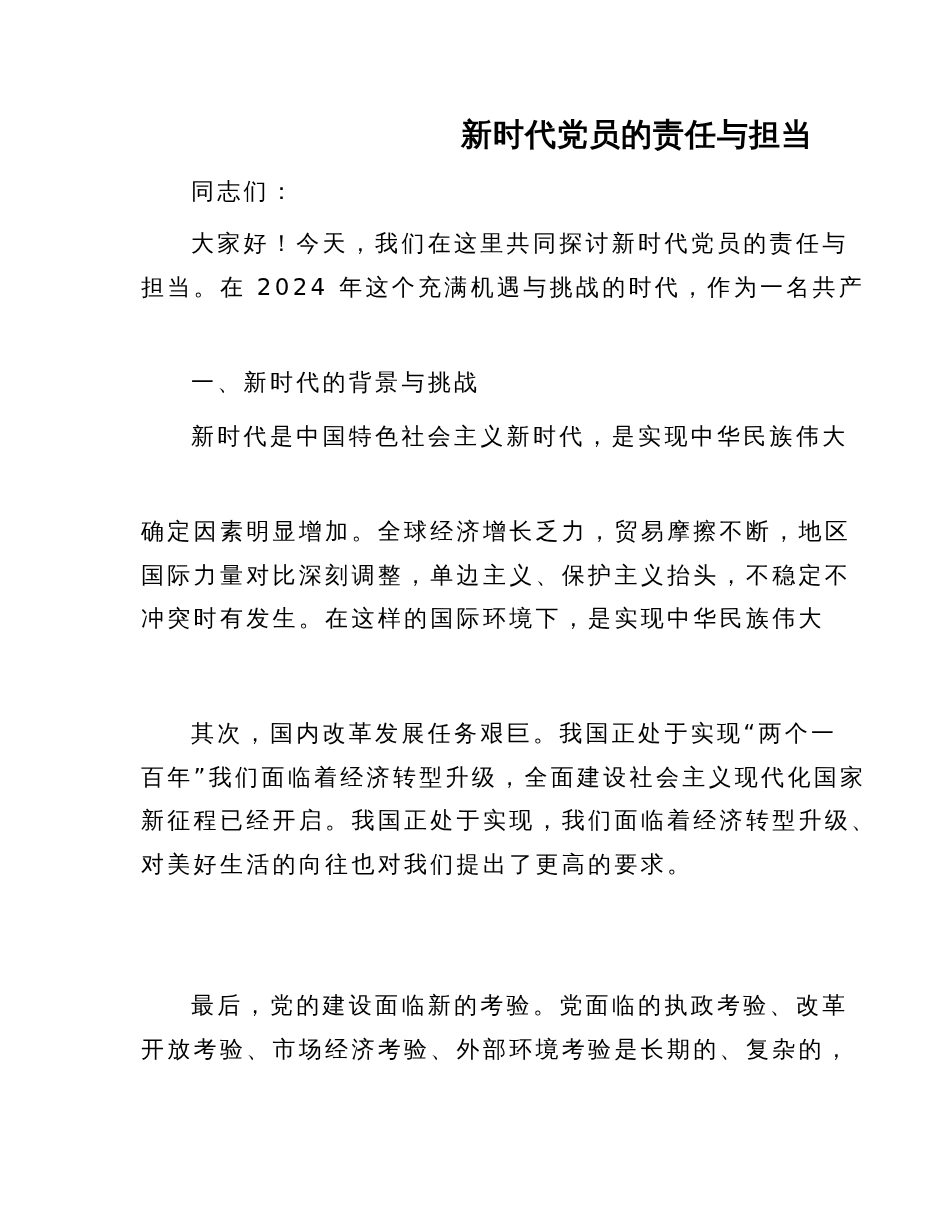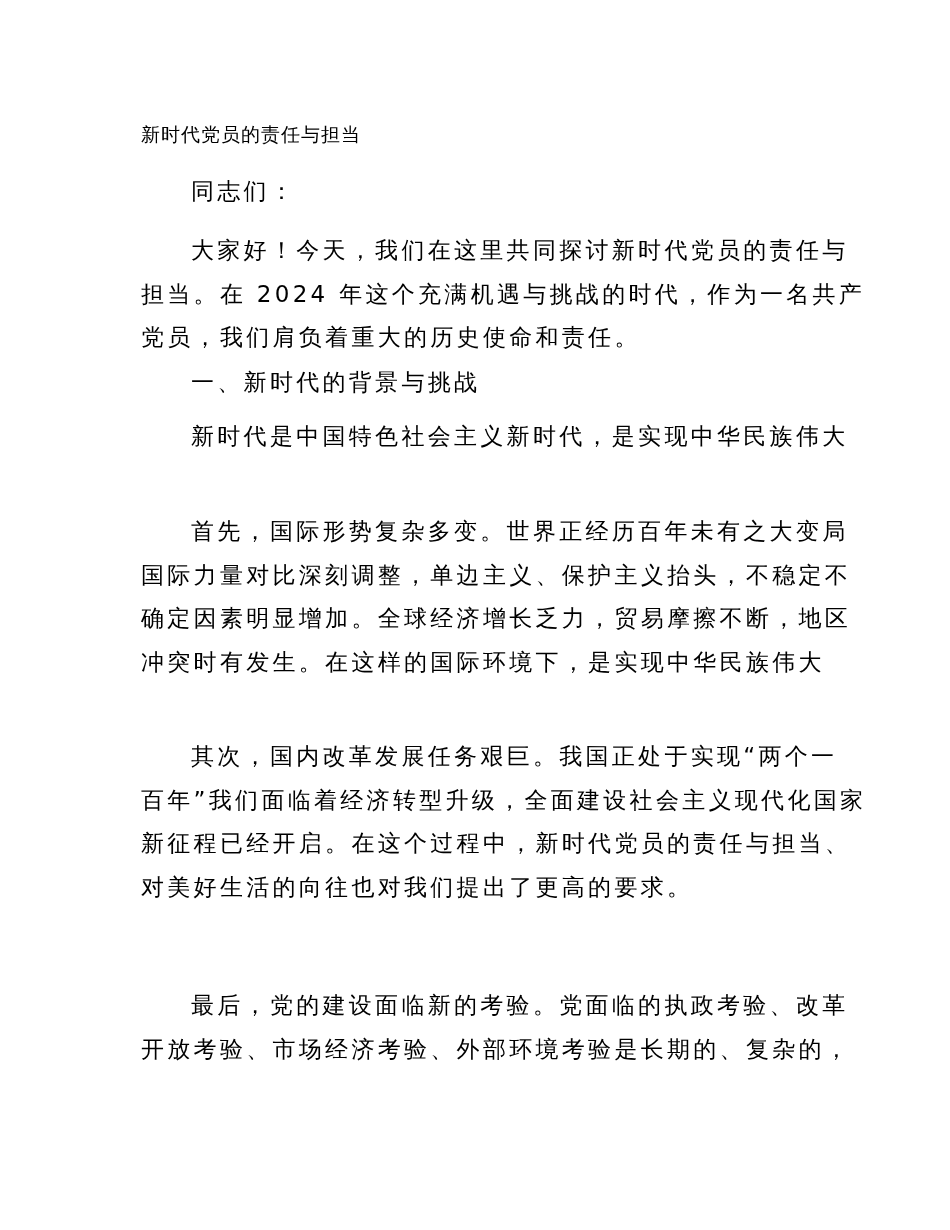--- a/index.html
+++ b/index.html
@@ -1,59 +1,57 @@
 <!DOCTYPE html>
 <html><head>
 <meta charset="utf-8">
 <style>
   html, body { margin: 0; padding: 0; background: #ffffff; }
   body { width: 950px; height: 1230px; position: relative; overflow: hidden;
          font-family: "DejaVu Sans", "Liberation Sans", sans-serif; color: #000000; }
   .page { position: absolute; left: 141px; top: 0; width: 672px; }
-  .title { position: absolute; left: 0; width: 672px; top: 112px; text-align: left;
-           font-size: 19px; line-height: 44px; letter-spacing: 1px; }
+  .title { position: absolute; left: 0; width: 672px; top: 112px; text-align: right;
+           font-size: 31px; line-height: 44px; letter-spacing: 1px; font-weight: bold; }
   .para { position: absolute; left: 0; width: 672px; font-size: 23px; line-height: 43.6px;
           text-indent: 50px; letter-spacing: 3.3px; text-align: justify; word-break: break-all; }
   .l { display: block; white-space: nowrap; height: 43.6px; }
 </style>
 </head>
 <body>
 
 <div class="page">
   <div class="title">新时代党员的责任与担当</div>
 
   <div class="para" style="top:170px;">
     <span class="l" style="text-indent:50px">同志们：</span>
   </div>
 
-  <div class="para" style="top:229px; text-indent:0;">
+  <div class="para" style="top:222px; text-indent:0;">
     <span class="l" style="padding-left:50px">大家好！今天，我们在这里共同探讨新时代党员的责任与</span>
     <span class="l">担当。在 2024 年这个充满机遇与挑战的时代，作为一名共产</span>
-    <span class="l">党员，我们肩负着重大的历史使命和责任。</span>
   </div>
 
   <div class="para" style="top:361px; text-indent:0;">
     <span class="l" style="padding-left:50px">一、新时代的背景与挑战</span>
   </div>
 
   <div class="para" style="top:415px; text-indent:0;font-family:Liberation Serif, serif;">
     <span class="l" style="padding-left:50px">新时代是中国特色社会主义新时代，是实现中华民族伟大</span>
   </div>
 
   <div class="para" style="top:510px; text-indent:0;">
-    <span class="l" style="padding-left:50px">首先，国际形势复杂多变。世界正经历百年未有之大变局</span>
+    <span class="l">确定因素明显增加。全球经济增长乏力，贸易摩擦不断，地区</span>
     <span class="l">国际力量对比深刻调整，单边主义、保护主义抬头，不稳定不</span>
-    <span class="l">确定因素明显增加。全球经济增长乏力，贸易摩擦不断，地区</span>
     <span class="l">冲突时有发生。在这样的国际环境下，是实现中华民族伟大</span>
   </div>
 
-  <div class="para" style="top:735px; text-indent:0;">
+  <div class="para" style="top:712px; text-indent:0;">
     <span class="l" style="padding-left:50px">其次，国内改革发展任务艰巨。我国正处于实现“两个一</span>
     <span class="l">百年”我们面临着经济转型升级，全面建设社会主义现代化国家</span>
-    <span class="l">新征程已经开启。在这个过程中，新时代党员的责任与担当、</span>
+    <span class="l">新征程已经开启。我国正处于实现，我们面临着经济转型升级、</span>
     <span class="l">对美好生活的向往也对我们提出了更高的要求。</span>
   </div>
 
   <div class="para" style="top:984px; text-indent:0;">
     <span class="l" style="padding-left:50px">最后，党的建设面临新的考验。党面临的执政考验、改革</span>
     <span class="l">开放考验、市场经济考验、外部环境考验是长期的、复杂的，</span>
   </div>
 </div>
 
 </body></html>

